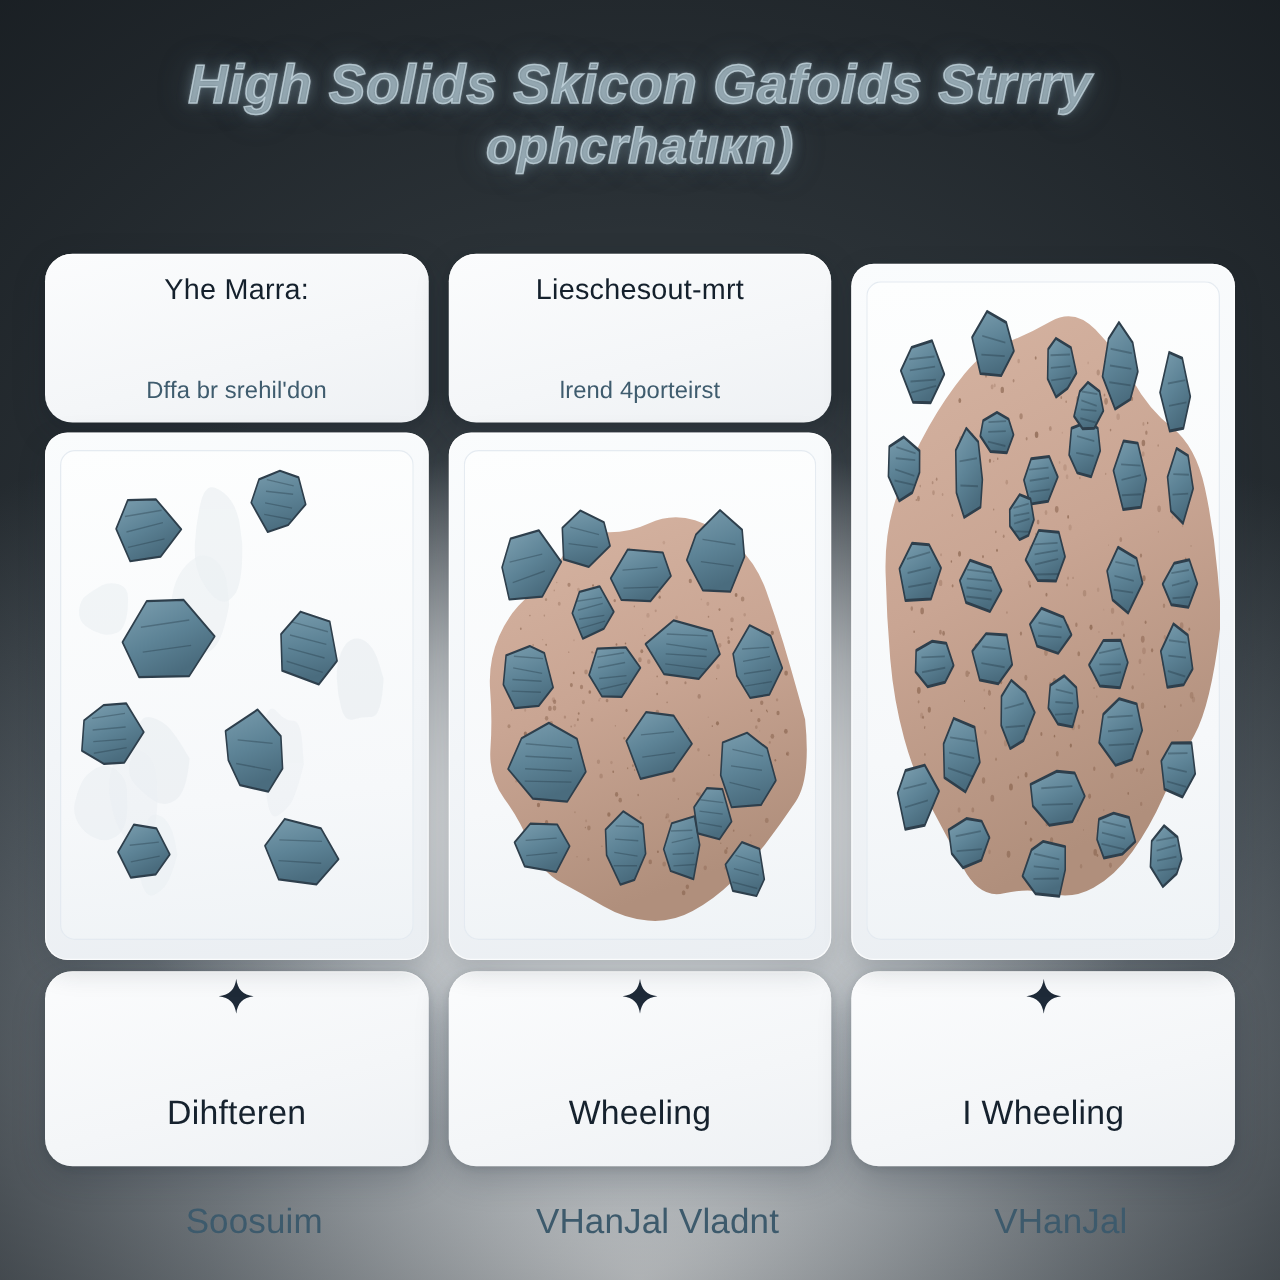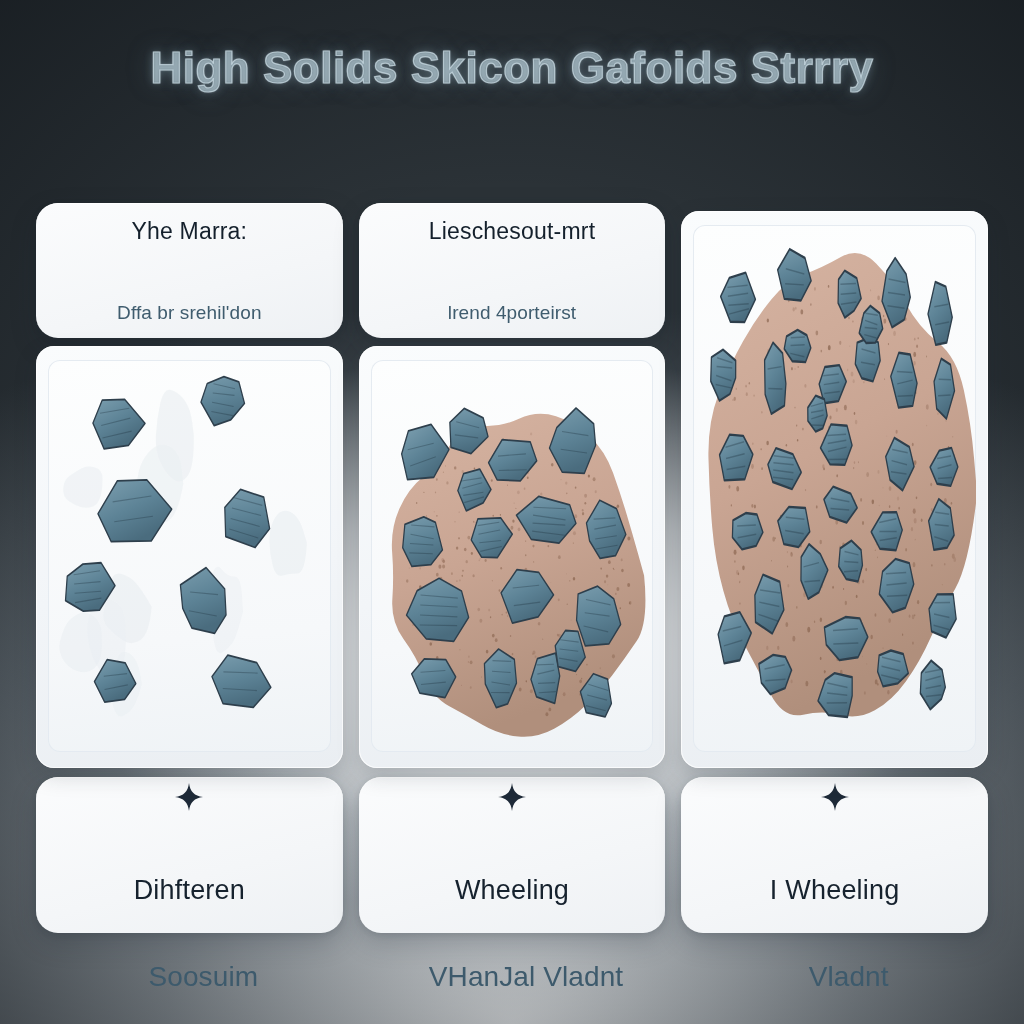--- a/index.html
+++ b/index.html
@@ -28,20 +28,21 @@
     background: radial-gradient(ellipse 78% 70% at 50% 50%, rgba(0,0,0,0) 45%, rgba(10,14,18,0.55) 100%);
     pointer-events: none;
   }
 
   
   #title-block {
     position: absolute;
     top: 42px; left: 0; right: 0;
     text-align: center;
     z-index: 4;
+    font-style: italic;
   }
   .title-line {
     font-size: 44px;
     font-weight: 700;
     letter-spacing: 0.5px;
     color: rgba(120,145,158,0.42);
     -webkit-text-stroke: 1.2px rgba(206,224,233,0.72);
     text-shadow:
       0 0 2px rgba(225,240,247,0.65),
       0 0 10px rgba(150,180,196,0.45),
@@ -152,20 +153,21 @@
 </style>
 </head>
 <body>
 
 <div id="stage">
 
   <div id="vignette"></div>
 
   <div id="title-block">
     <div class="title-line">High Solids Skicon Gafoids Strrry</div>
+    <div class="title-line sub">ophcrhatıкn)</div>
   </div>
 
   <div id="columns">
 
     <div class="column">
       <div class="card card-head">
         <div class="head-title">Yhe Marra:</div>
         <div class="head-sub">Dffa br srehil'don</div>
       </div>
       <div class="panel-wrap">
@@ -1143,18 +1145,18 @@
             </svg>
         </div>
       </div>
       <div class="card card-foot">
         <div class="foot-icon">
           <svg viewBox="0 0 24 24">
               <path d="M12 0 C12.9 7.4 16.6 11.1 24 12 C16.6 12.9 12.9 16.6 12 24 C11.1 16.6 7.4 12.9 0 12 C7.4 11.1 11.1 7.4 12 0 Z" fill="currentColor"></path>
             </svg>
         </div>
         <div class="foot-title">I Wheeling</div>
-        <div class="foot-sub">Vladnt</div>
+        <div class="foot-sub">VHanJal</div>
       </div>
     </div>
 
   </div>
 </div>
 
 </body></html>

